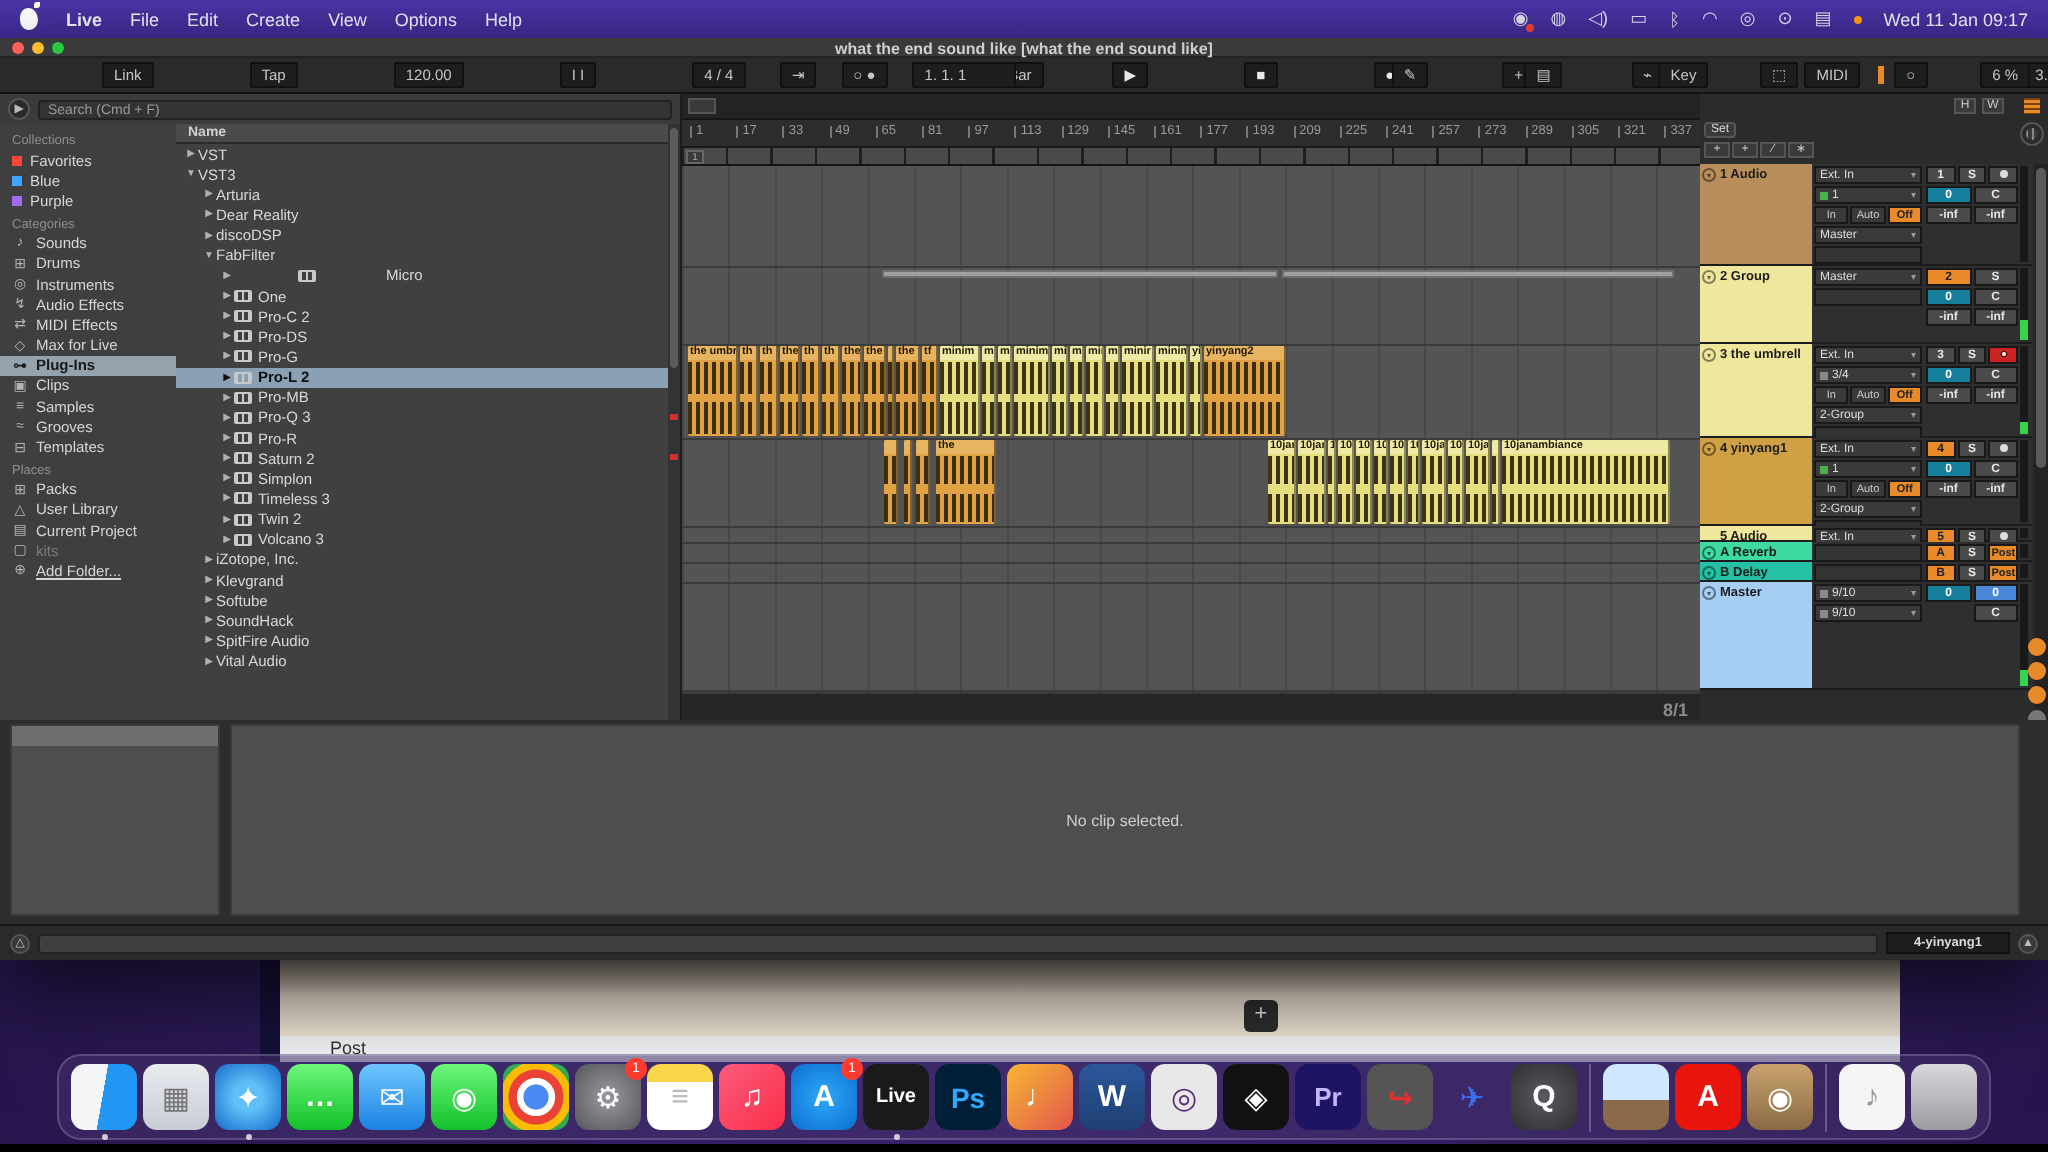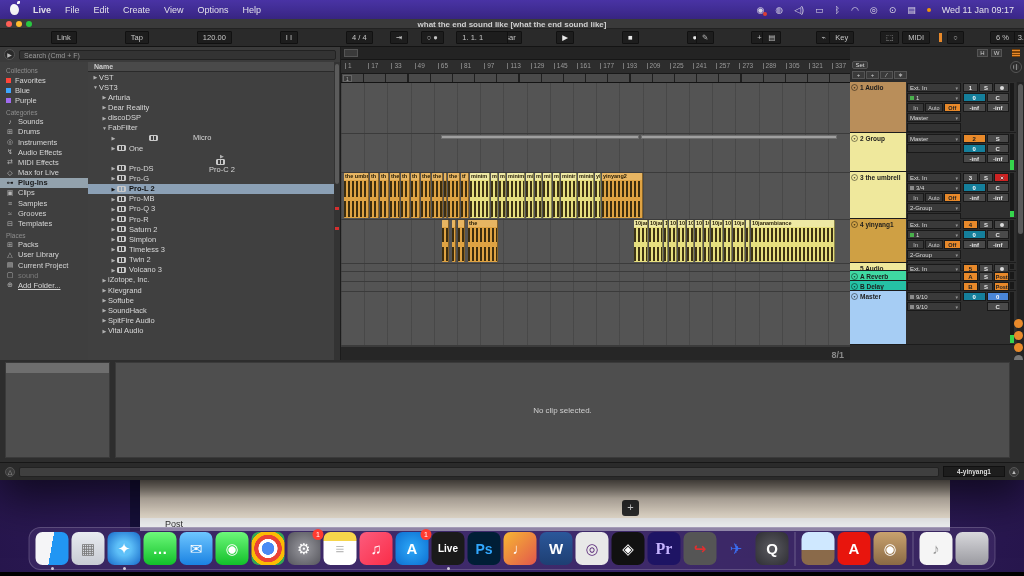--- a/index.html
+++ b/index.html
@@ -323,21 +323,21 @@
           <div class="cat-item">
             <div class="cicon">△</div>
             <span class="lbl">User Library</span>
           </div>
           <div class="cat-item">
             <div class="cicon">▤</div>
             <span class="lbl">Current Project</span>
           </div>
           <div class="cat-item dim">
             <div class="cicon">▢</div>
-            <span class="lbl">sound</span>
+            <span class="lbl">kits</span>
           </div>
           <div class="cat-item underline">
             <div class="cicon">⊕</div>
             <span class="lbl">Add Folder...</span>
           </div>
         </div>
       <div class="tree-col">
         <div class="tree-head">Name</div>
         <div id="tree">
             <div class="tree-item" style="padding-left: 4px;">
@@ -367,21 +367,21 @@
             <div class="tree-item" style="padding-left: 22px; gap: 32px;">
               <div class="tw">▶</div>
               <div class="plug-ico"></div>
               <span>Micro</span>
             </div>
             <div class="tree-item" style="padding-left: 22px;">
               <div class="tw">▶</div>
               <div class="plug-ico"></div>
               <span>One</span>
             </div>
-            <div class="tree-item" style="padding-left: 22px; flex-direction: column;">
+            <div class="tree-item" style="padding-left: 22px;">
               <div class="tw">▶</div>
               <div class="plug-ico"></div>
               <span>Pro-C 2</span>
             </div>
             <div class="tree-item" style="padding-left: 22px;">
               <div class="tw">▶</div>
               <div class="plug-ico"></div>
               <span>Pro-DS</span>
             </div>
             <div class="tree-item" style="padding-left: 22px;">
@@ -1008,21 +1008,21 @@
       <div class="dock-item" style="background: linear-gradient(rgb(43, 87, 154), rgb(30, 63, 115));">
         <span class="dglyph">W</span>
       </div>
       <div class="dock-item" style="background: rgb(232, 232, 232);">
         <span class="dglyph" style="color: rgb(91, 42, 122);">◎</span>
       </div>
       <div class="dock-item" style="background: rgb(17, 17, 17);">
         <span class="dglyph">◈</span>
       </div>
       <div class="dock-item" style="background: rgb(30, 20, 100);">
-        <span class="dglyph" style="color: rgb(197, 179, 255); font-size: 16px; font-family: Liberation Serif, serif;">Pr</span>
+        <span class="dglyph" style="color: rgb(197, 179, 255); font-size: 13px;">Pr</span>
       </div>
       <div class="dock-item" style="background: rgb(85, 85, 85);">
         <span class="dglyph" style="color: rgb(224, 48, 48);">↪</span>
       </div>
       <div class="dock-item" style="background: transparent;">
         <span class="dglyph" style="color: rgb(58, 109, 240);">✈</span>
       </div>
       <div class="dock-item" style="background: radial-gradient(circle, rgb(90, 90, 96), rgb(46, 46, 51));">
         <span class="dglyph">Q</span>
       </div>

